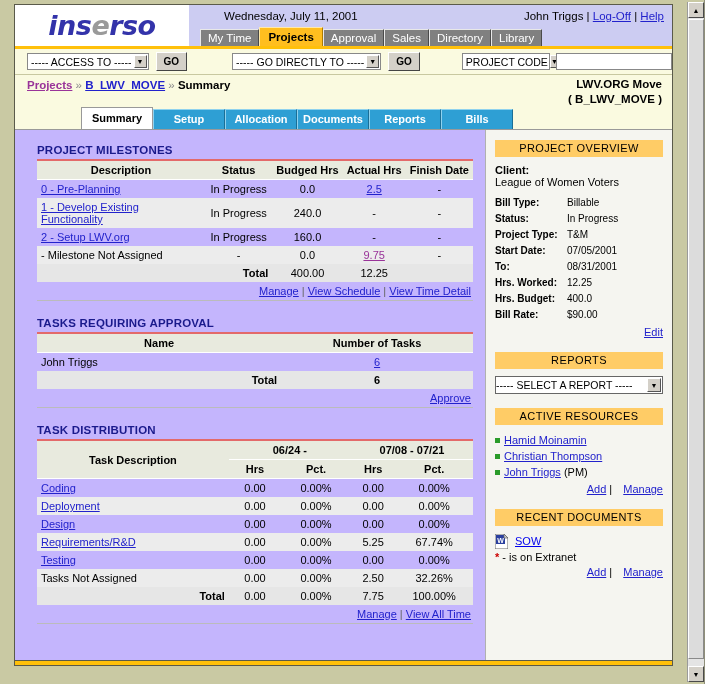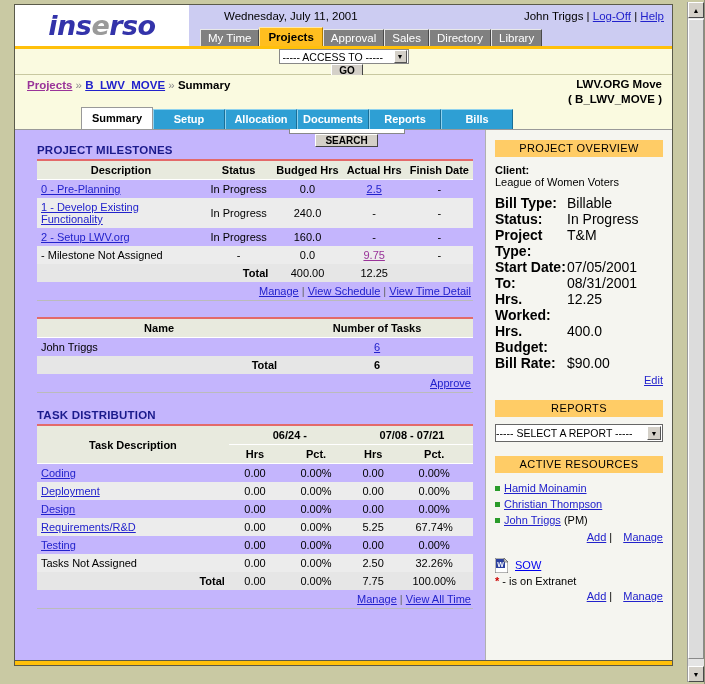--- a/index.html
+++ b/index.html
@@ -105,23 +105,22 @@
   }
 
   
   .toolbar {
     height: 25px;
     background: #fafae0;
     border-top: 3px solid #ffc00a;
     border-bottom: 1px solid #c8c8a0;
     display: flex;
     align-items: center;
-    padding: 0 2px;
+    padding: 0 12px;
     position: relative;
-    flex-direction: column;
   }
   .sel {
     font-family: "Liberation Sans", sans-serif;
     font-size: 10.5px;
     height: 17px;
     border: 1px solid #888;
     background: #ffffff;
     box-sizing: border-box;
     padding: 0 1px;
     display: inline-flex;
@@ -323,21 +322,21 @@
   .panelhead {
     background: #ffcc66;
     text-align: center;
     font-size: 11px;
     color: #000;
     padding: 2px 0 3px 0;
     letter-spacing: 0.4px;
     margin-bottom: 7px;
   }
   .ovline {
-    font-size: 14px;
+    font-size: 10px;
     color: #000;
     line-height: 16px;
     display: flex;
   }
   .ovlabel { font-weight: bold; width: 72px; flex: none; }
   .ovvalue { }
   .clientname { font-size: 11px; margin-bottom: 7px; }
   .rightactions {
     text-align: right;
     font-size: 11px;
@@ -580,20 +579,21 @@
             <div class="actions">
               <a href="#">Manage</a>
               <span> | </span>
               <a href="#">View Schedule</a>
               <span> | </span>
               <a href="#">View Time Detail</a>
             </div>
           </div>
 
           <div class="secblock">
+            <div class="sectitle">TASKS REQUIRING APPROVAL</div>
             <table class="grid">
               <tbody>
                   <tr>
                 <th style="width:56%;">Name</th>
                 <th style="width:44%;">Number of Tasks</th>
               </tr>
               <tr>
                 <td>John Triggs</td>
                 <td class="c"><a href="#" class="lnk">6</a></td>
               </tr>
@@ -752,20 +752,21 @@
               </li>
             </ul>
             <div class="rightactions">
               <a href="#">Add</a>
               <span>|</span>
               <a href="#">Manage</a>
             </div>
           </div>
 
           <div class="panelblock">
+            <div class="panelhead">RECENT DOCUMENTS</div>
             <div class="docrow">
               <span class="docicon">
                 <svg width="13" height="15" viewBox="0 0 13 15">
                   <polygon points="0,0 9,0 13,4 13,15 0,15" fill="#ffffff" stroke="#666" stroke-width="1"></polygon>
                   <rect x="1" y="1" width="9" height="9" fill="#2a3f9e"></rect>
                   <text x="5.5" y="8.5" font-size="7" fill="#ffffff" text-anchor="middle" font-family="Liberation Sans, sans-serif" font-weight="bold">W</text>
                   <polygon points="9,0 13,4 9,4" fill="#cccccc" stroke="#666" stroke-width="0.7"></polygon>
                 </svg>
               </span>
               <a href="#">SOW</a>

